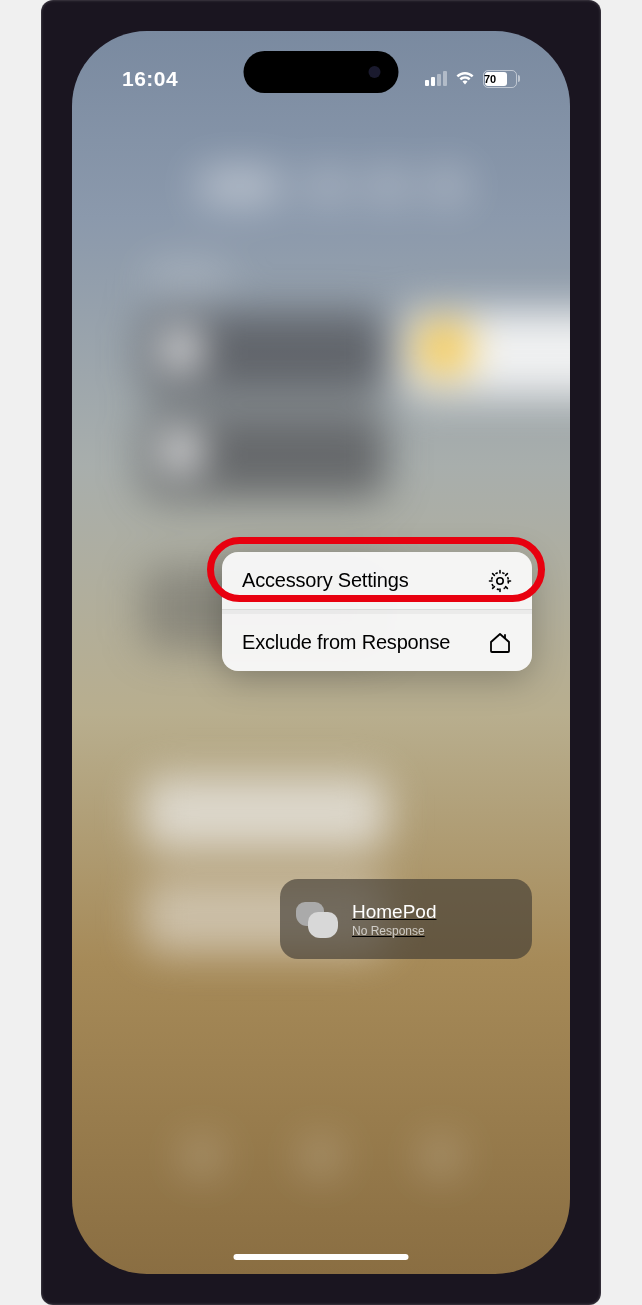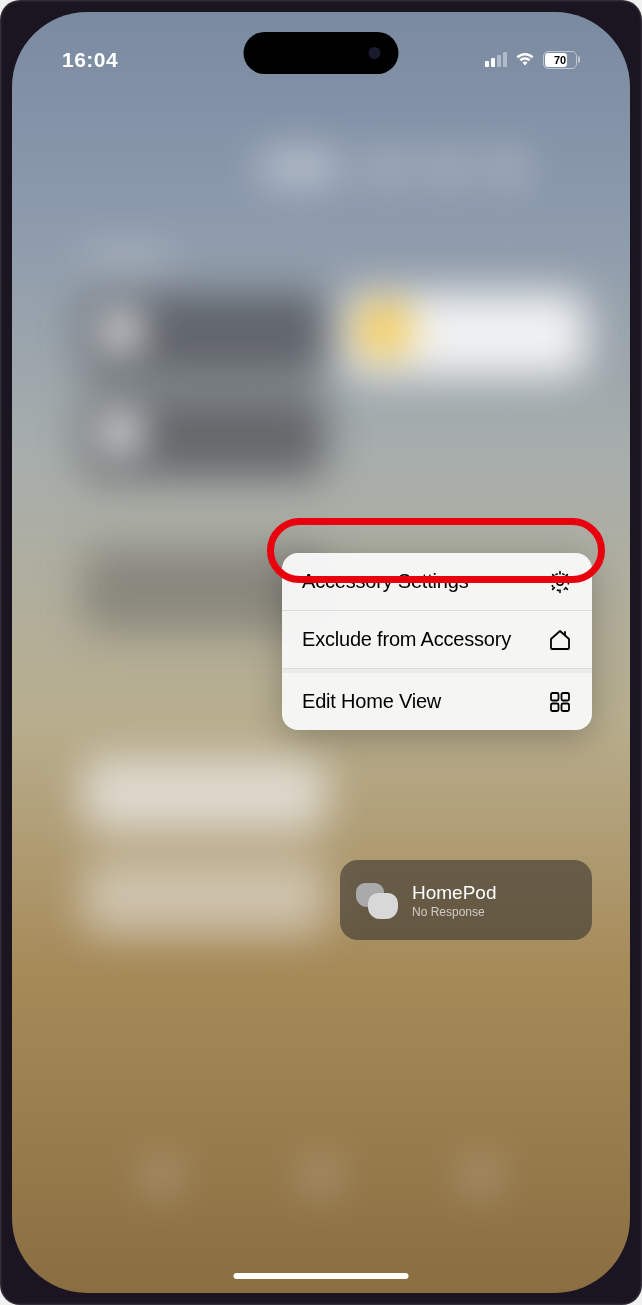--- a/index.html
+++ b/index.html
@@ -11,25 +11,25 @@
     body {
       font-family: -apple-system, BlinkMacSystemFont, 'Segoe UI', sans-serif;
       display: flex;
       justify-content: center;
       align-items: center;
       min-height: 1305px;
       background: #f0f0f0;
     }
     
     .phone-frame {
-      width: 642px;
+      width: 560px;
       height: 1305px;
       background: #1a1520;
-      border-radius: 20px;
-      padding: 12px;
+      border-radius: 12px;
+      padding: 31px;
       position: relative;
       box-shadow: inset 0 0 3px rgba(255,255,255,0.3);
     }
     
     .screen {
       width: 100%;
       height: 100%;
       background: linear-gradient(180deg, 
         #7a8aa0 0%, 
         #8b99ac 15%,
@@ -121,21 +121,20 @@
     }
     
     .battery-body {
       width: 34px;
       height: 18px;
       border: 1.5px solid rgba(255,255,255,0.5);
       border-radius: 5px;
       position: relative;
       display: flex;
       align-items: center;
-      justify-content: center;
     }
     
     .battery-fill {
       position: absolute;
       left: 1px;
       top: 1px;
       bottom: 1px;
       width: 70%;
       background: #fff;
       border-radius: 3px;
@@ -183,21 +182,21 @@
     .blur-h3 { position: absolute; right: 95px; top: 10px; width: 35px; height: 30px; background: rgba(255,255,255,0.4); border-radius: 6px; filter: blur(5px); }
     .blur-h4 { position: absolute; right: 35px; top: 10px; width: 35px; height: 30px; background: rgba(255,255,255,0.4); border-radius: 6px; filter: blur(5px); }
     
     .blur-label { position: absolute; top: 235px; left: 75px; width: 80px; height: 20px; background: rgba(255,255,255,0.3); border-radius: 4px; filter: blur(4px); }
     
     .blur-tabs { position: absolute; bottom: 85px; left: 0; right: 0; height: 50px; display: flex; justify-content: space-around; padding: 0 70px; }
     .blur-tab { width: 35px; height: 35px; background: rgba(255,255,255,0.25); border-radius: 6px; filter: blur(4px); }
     
     .context-menu {
       position: absolute;
-      top: 541px;
+      top: 521px;
       right: 38px;
       width: 310px;
       background: rgba(248, 248, 248, 0.96);
       border-radius: 16px;
       overflow: hidden;
       box-shadow: 0 8px 35px rgba(0,0,0,0.25);
       z-index: 30;
     }
     
     .menu-item {
@@ -281,20 +280,21 @@
       background: #d8d8d8;
       border-radius: 10px 10px 12px 12px;
       right: 0;
       bottom: 2px;
     }
     
     .homepod-text {
       display: flex;
       flex-direction: column;
       gap: 1px;
+      text-decoration: underline;
     }
     
     .hp-name {
       color: #fff;
       font-size: 19px;
       font-weight: 500;
     }
     
     .hp-status {
       color: rgba(255,255,255,0.68);
@@ -374,39 +374,28 @@
         <span class="menu-label">Accessory Settings</span>
         <span class="menu-icon">
           <svg viewBox="0 0 24 24" fill="none" stroke="#000" stroke-width="1.6">
             <circle cx="12" cy="12" r="3.2"></circle>
             <path d="M12 1.5v2.5M12 20v2.5M22.5 12h-2.5M4 12H1.5M19.4 4.6l-1.8 1.8M6.4 17.6l-1.8 1.8M19.4 19.4l-1.8-1.8M6.4 6.4L4.6 4.6" stroke-linecap="round"></path>
             <circle cx="12" cy="12" r="8.5" stroke-dasharray="2.5 4.5"></circle>
           </svg>
         </span>
       </div>
       <div class="menu-item">
-        <span class="menu-label">Exclude from Accessory</span>
+        <span class="menu-label">Exclude from Response</span>
         <span class="menu-icon">
           <svg viewBox="0 0 24 24" fill="none" stroke="#000" stroke-width="1.8">
             <path d="M3 11 L12 3 L21 11 V20 A1 1 0 0 1 20 21 H4 A1 1 0 0 1 3 20 Z" stroke-linejoin="round"></path>
             <path d="M17 4 V7" stroke-linecap="round"></path>
           </svg>
         </span>
       </div>
-      <div class="menu-item">
-        <span class="menu-label">Edit Home View</span>
-        <span class="menu-icon">
-          <svg viewBox="0 0 24 24" fill="none" stroke="#000" stroke-width="1.8">
-            <rect x="3" y="3" width="7.5" height="7.5" rx="1.5"></rect>
-            <rect x="13.5" y="3" width="7.5" height="7.5" rx="1.5"></rect>
-            <rect x="3" y="13.5" width="7.5" height="7.5" rx="1.5"></rect>
-            <rect x="13.5" y="13.5" width="7.5" height="7.5" rx="1.5"></rect>
-          </svg>
-        </span>
-      </div>
     </div>
 
     <div class="homepod-tile">
       <div class="homepod-icon">
         <div class="hp-back"></div>
         <div class="hp-front"></div>
       </div>
       <div class="homepod-text">
         <div class="hp-name">HomePod</div>
         <div class="hp-status">No Response</div>

